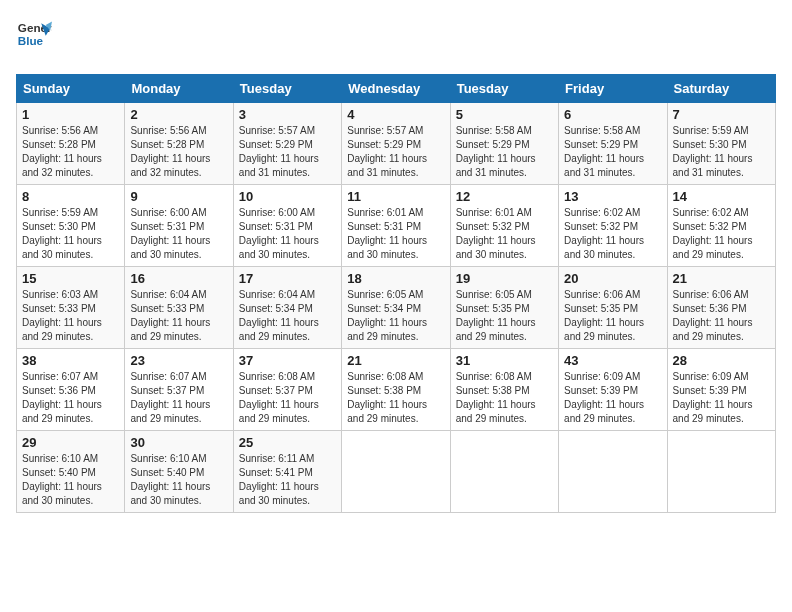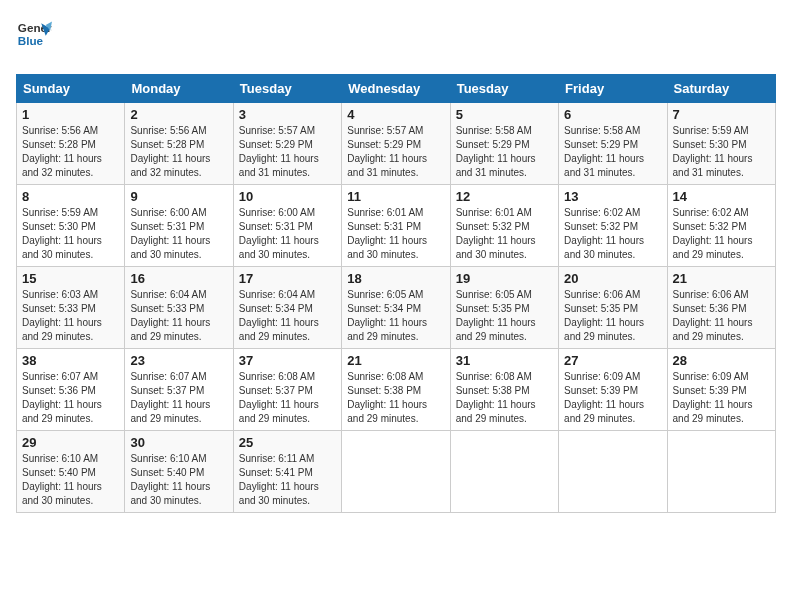--- a/index.html
+++ b/index.html
@@ -224,21 +224,21 @@
       </td>
         <td>
         <span class="day-num">21</span>
         <span class="day-detail">Sunrise: 6:08 AM<br>Sunset: 5:38 PM<br>Daylight: 11 hours and 29 minutes.</span>
       </td>
         <td>
         <span class="day-num">31</span>
         <span class="day-detail">Sunrise: 6:08 AM<br>Sunset: 5:38 PM<br>Daylight: 11 hours and 29 minutes.</span>
       </td>
         <td>
-        <span class="day-num">27</span>
+        <span class="day-num">43</span>
         <span class="day-detail">Sunrise: 6:09 AM<br>Sunset: 5:39 PM<br>Daylight: 11 hours and 29 minutes.</span>
       </td>
         <td>
         <span class="day-num">28</span>
         <span class="day-detail">Sunrise: 6:09 AM<br>Sunset: 5:39 PM<br>Daylight: 11 hours and 29 minutes.</span>
       </td>
       </tr>
       <tr>
         <td>
         <span class="day-num">29</span>

